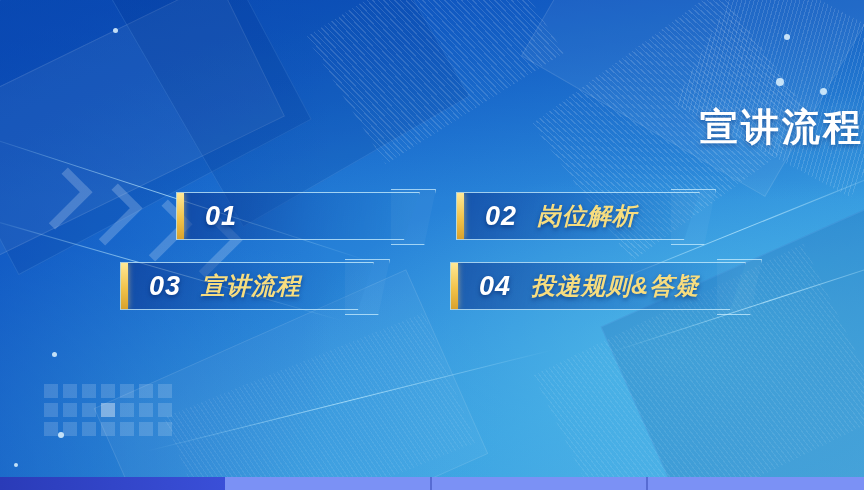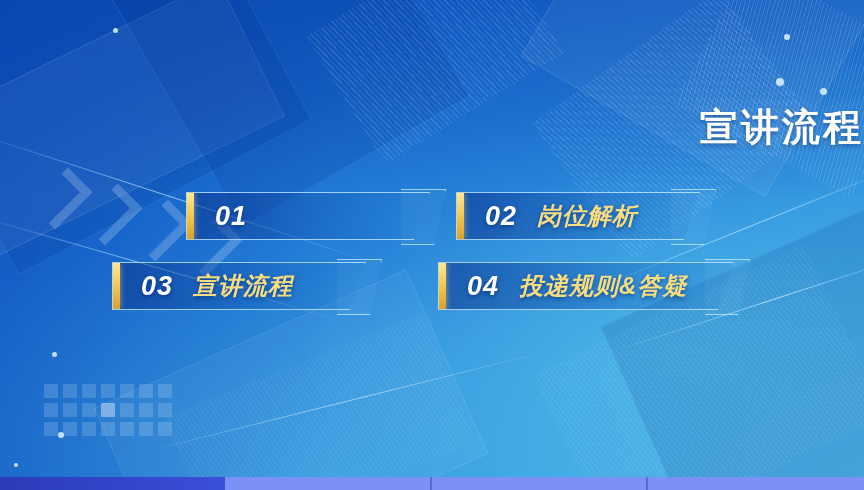--- a/index.html
+++ b/index.html
@@ -297,49 +297,49 @@
   <div class="dot" style="left:840px; top:115px; width:4px;  height:4px;"></div>
   <div class="dot" style="left:52px;  top:352px; width:5px;  height:5px;"></div>
   <div class="dot" style="left:58px;  top:432px; width:6px;  height:6px;"></div>
   <div class="dot" style="left:14px;  top:463px; width:4px;  height:4px;"></div>
 
   <div class="title">宣讲流程</div>
 
   <div class="items">
 
     <div class="row r1">
-      <div class="item" style="left:186px; width:244px;">
+      <div class="item" style="left:176px; width:244px;">
         <div class="plate">
           <div class="bar"></div>
           <span class="num">01</span>
         </div>
         <div class="ghost"></div>
       </div>
 
       <div class="item" style="left:456px; width:244px;align-items:center;">
         <div class="plate">
           <div class="bar"></div>
           <span class="num">02</span>
           <span class="lbl">岗位解析</span>
         </div>
         <div class="ghost"></div>
       </div>
     </div>
 
     <div class="row r2">
-      <div class="item" style="left:112px; width:254px;">
+      <div class="item" style="left:120px; width:254px;">
         <div class="plate">
           <div class="bar"></div>
           <span class="num">03</span>
           <span class="lbl">宣讲流程</span>
         </div>
         <div class="ghost"></div>
       </div>
 
-      <div class="item" style="left:438px; width:296px;">
+      <div class="item" style="left:450px; width:296px;">
         <div class="plate">
           <div class="bar"></div>
           <span class="num">04</span>
           <span class="lbl">投递规则&amp;答疑</span>
         </div>
         <div class="ghost"></div>
       </div>
     </div>
 
   </div>

